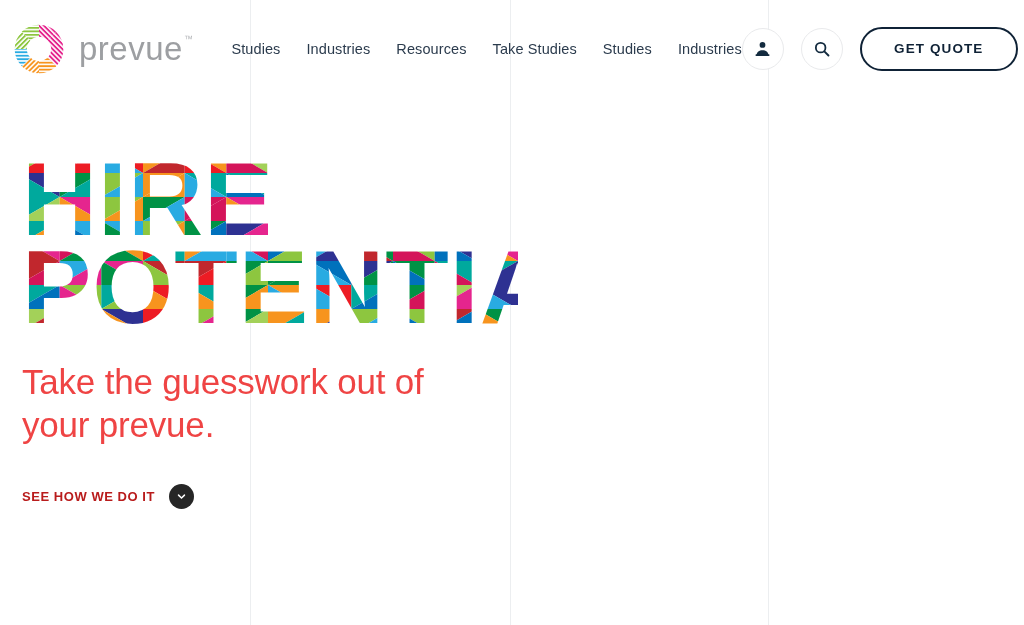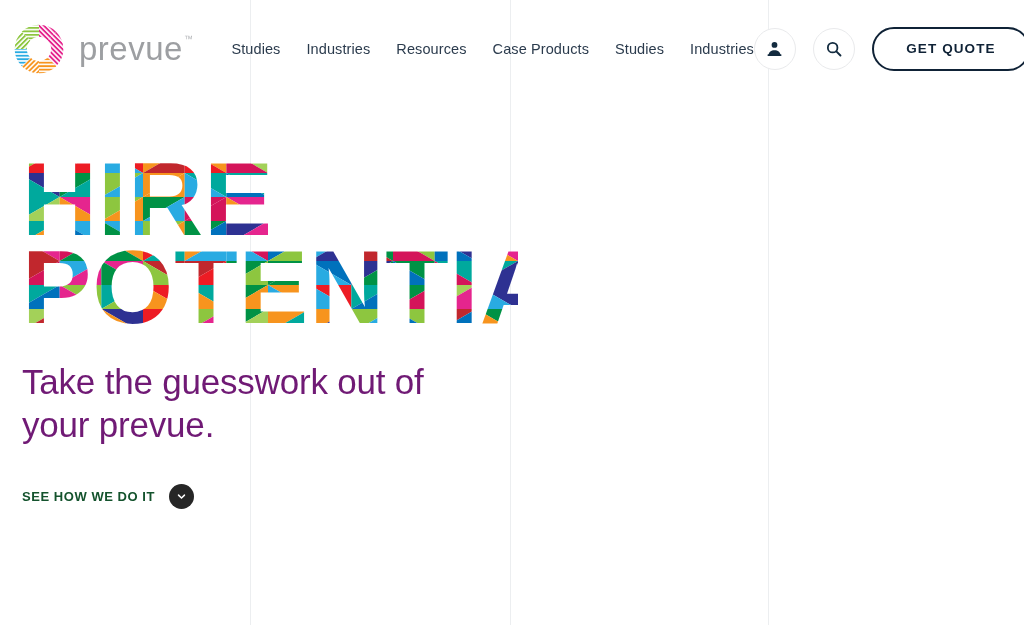--- a/index.html
+++ b/index.html
@@ -134,37 +134,37 @@
   }
 
   #hero-headline { display: block; }
   #headline-svg { display: block; }
 
   #hero-subheadline {
     margin-top: 26px;
     font-size: 35px;
     line-height: 1.22;
     font-weight: 400;
-    color: #701a75;
+    color: #ef4444;
     letter-spacing: -0.2px;
     max-width: 520px;
   }
 
   #see-how-row {
     margin-top: 38px;
     display: inline-flex;
     align-items: center;
     gap: 14px;
     text-decoration: none;
   }
   #see-how-label {
     font-size: 13px;
     font-weight: 700;
     letter-spacing: .55px;
-    color: #14532d;
+    color: #b91c1c;
     white-space: nowrap;
   }
   #scroll-down-button {
     width: 25px;
     height: 25px;
     border-radius: 50%;
     background: #262626;
     border: none;
     display: flex;
     align-items: center;
@@ -236,21 +236,21 @@
     <span class="brand-word">
       <span>prevue</span>
       <span class="brand-tm">™</span>
     </span>
   </a>
 
   <nav id="main-nav">
     <a class="nav-link" href="#">Studies</a>
     <a class="nav-link" href="#">Industries</a>
     <a class="nav-link" href="#">Resources</a>
-    <a class="nav-link" href="#">Case Products</a>
+    <a class="nav-link" href="#">Take Studies</a>
     <a class="nav-link" href="#">Studies</a>
     <a class="nav-link" href="#">Industries</a>
   </nav>
 
   <div id="header-actions">
 
     <button class="icon-btn">
       <span>
         <svg width="17" height="17" viewBox="0 0 24 24" aria-hidden="true">
           <circle cx="12" cy="7" r="4.1" fill="#132b3f"></circle>

